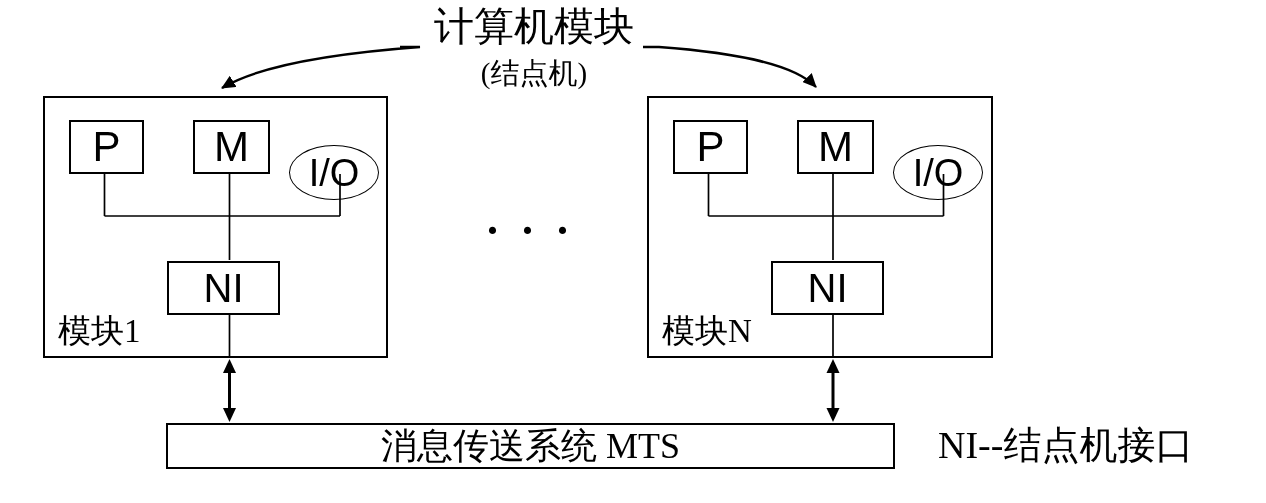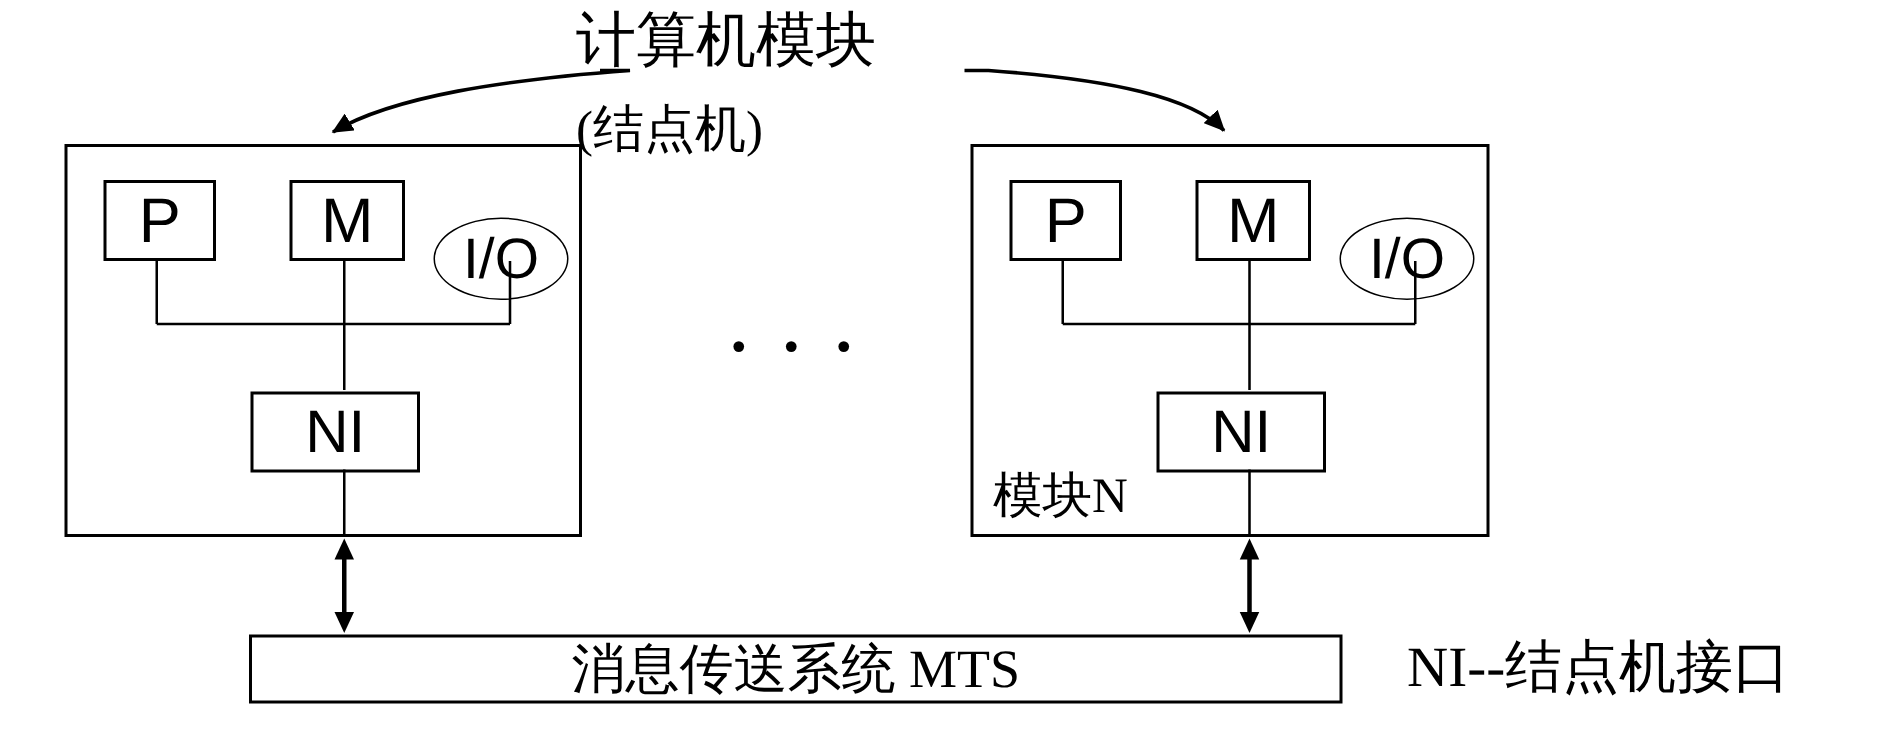--- a/index.html
+++ b/index.html
@@ -15,24 +15,24 @@
   }
   .module{background:transparent;}
   .unit-label{
     font-family:"Liberation Sans","DejaVu Sans",sans-serif;
     font-size:42px;line-height:1;
   }
   .io-ellipse{border:1.5px solid #000;border-radius:50%;margin-top:24px;}
   .io-ellipse .unit-label{font-size:38px;}
   .ni .unit-label{font-size:40px;}
   .title-block{
-    left:384px;top:4px;width:300px;text-align:left;
+    left:384px;top:4px;width:300px;text-align:center;
     font-size:40px;line-height:46px;white-space:nowrap;
   }
-  .title-line2{font-size:34px;margin-top:14px;}
+  .title-line2{font-size:29px;}
   .module-label{
     font-size:33px;line-height:36px;white-space:nowrap;
   }
   .mts-box{
     left:166px;top:423px;width:729px;height:46px;
     font-size:36px;
   }
   .legend{
     left:938px;top:422px;font-size:38px;line-height:46px;white-space:nowrap;
   }
@@ -58,20 +58,21 @@
     </div>
     <div class="box" style="left:148px;top:22px;width:77px;height:54px;">
       <span class="unit-label">M</span>
     </div>
     <div class="box io-ellipse" style="left:244px;top:23px;width:90px;height:55px;">
       <span class="unit-label">I/O</span>
     </div>
     <div class="box ni" style="left:122px;top:163px;width:113px;height:54px;">
       <span class="unit-label">NI</span>
     </div>
+    <div class="abs module-label" style="left:13px;top:215px;">模块1</div>
   </div>
 
   <div class="box module" style="left:647px;top:96px;width:346px;height:262px;">
     <div class="box" style="left:24px;top:22px;width:75px;height:54px;">
       <span class="unit-label">P</span>
     </div>
     <div class="box" style="left:148px;top:22px;width:77px;height:54px;">
       <span class="unit-label">M</span>
     </div>
     <div class="box io-ellipse" style="left:244px;top:23px;width:90px;height:55px;">

